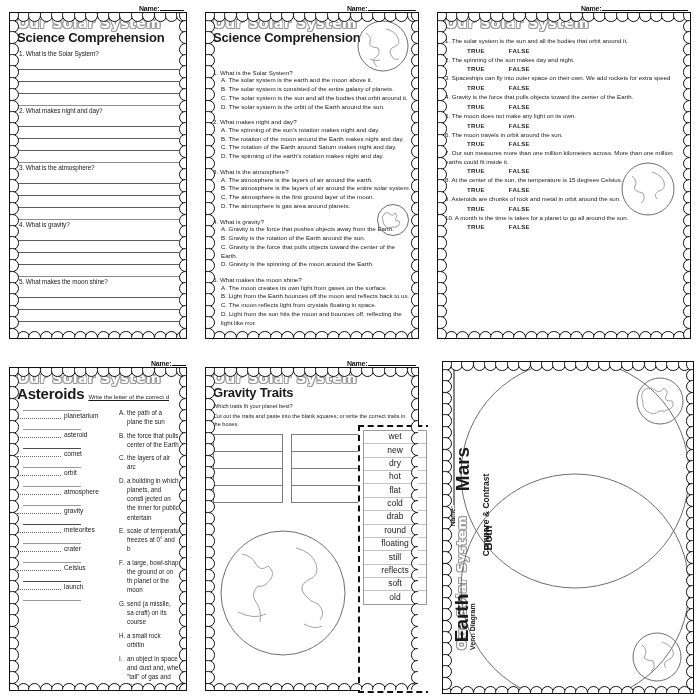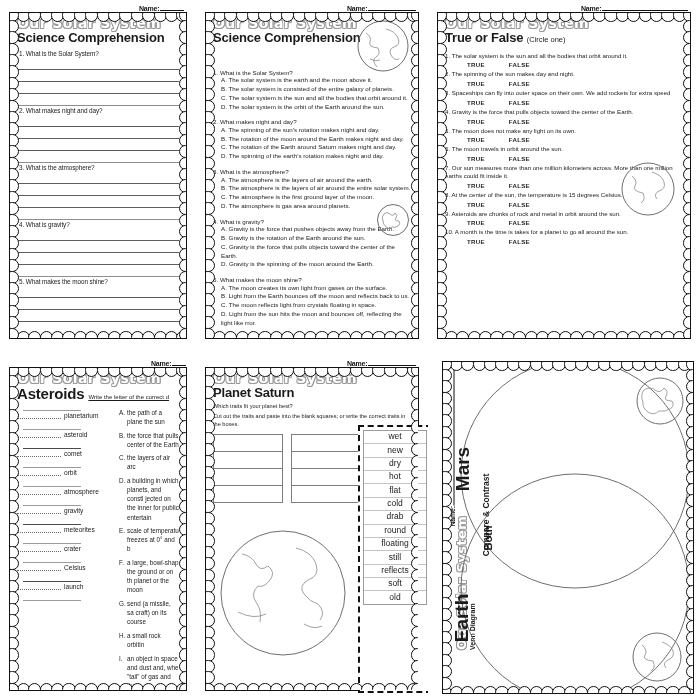--- a/index.html
+++ b/index.html
@@ -390,24 +390,20 @@
   </div>
 
   <div class="page" style="left:428px;top:0;width:272px;height:348px;">
     <div class="nameline" style="left:152px;right:12px;">
       <span class="lbl">Name:</span>
       <span class="rule"></span>
     </div>
     <div class="page-inner">
       <div class="content" style="padding-top:3px;">
         <div class="osstitle">Our Solar System</div>
-        <div class="subtitle">
-          <span>True or False</span>
-          <span class="note">(Circle one)</span>
-        </div>
 
         <div style="margin-top:7px;">
           <div class="tfq">
             <div class="stem">1.  The solar system is the sun and all the bodies that orbit around it.</div>
             <div class="opts">
               <span>TRUE</span>
               <span class="f">FALSE</span>
             </div>
           </div>
           <div class="tfq">
@@ -812,21 +808,21 @@
   </div>
 
   <div class="page" style="left:196px;top:355px;width:232px;height:345px;">
     <div class="nameline" style="left:150px;right:12px;">
       <span class="lbl">Name:</span>
       <span class="rule"></span>
     </div>
     <div class="page-inner">
       <div class="content" style="padding-top:3px;">
         <div class="osstitle">Our Solar System</div>
-        <div class="subtitle">Planet Saturn</div>
+        <div class="subtitle">Gravity Traits</div>
         <div class="instr">Which traits fit your planet best?</div>
         <div class="instr">Cut out the traits and paste into the blank squares; or write the correct traits in the boxes.</div>
 
         <div class="boxgrids">
           <div class="bgrid">
             <div></div>
             <div></div>
             <div></div>
             <div></div>
           </div>

